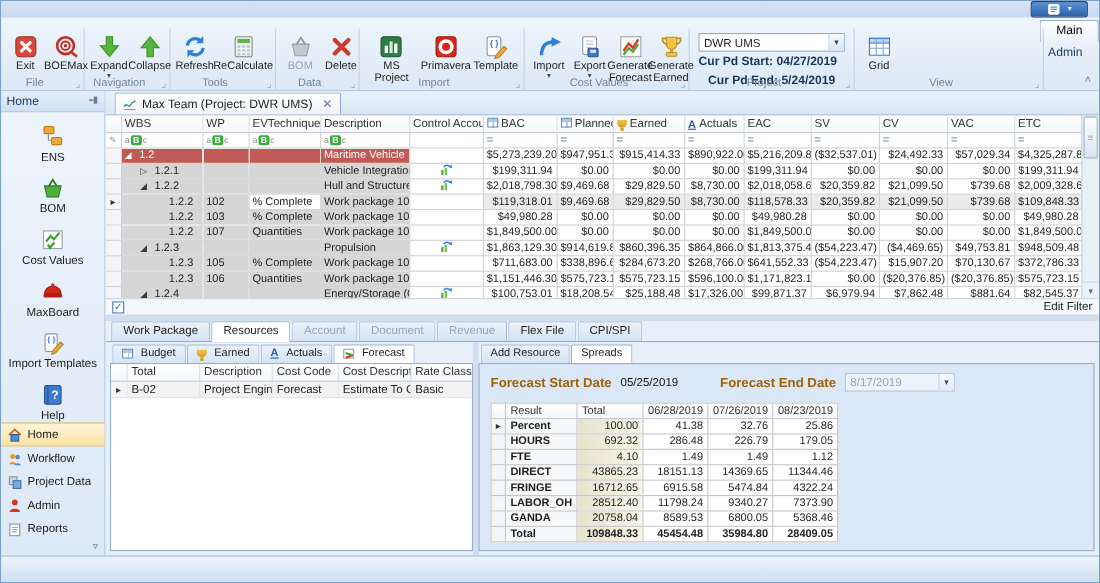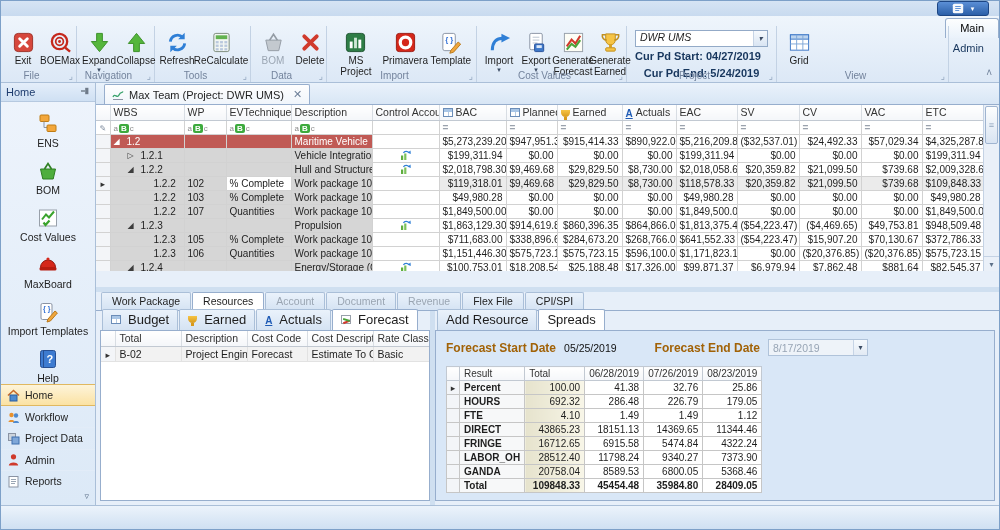--- a/index.html
+++ b/index.html
@@ -20,21 +20,21 @@
   .rbtn .lbl{font-size:10px;line-height:10.5px;margin-top:2px;white-space:pre-line;}
   .rbtn.disabled{cursor:default;}
   .rbtn.disabled .lbl{color:#9aa5b2;}
   .dd{font-size:7px;color:#3c4c64;line-height:6px;}
   .i24{width:23px;height:23px;}
   .i22{width:22px;height:22px;}
   .i16{width:15px;height:15px;}
   .i13{width:13px;height:13px;}
   
   .pgcol{display:flex;flex-direction:column;gap:2px;padding:1px 4px;}
-  .combo{display:flex;align-items:flex-start;background:#fff;border:1px solid #93aac7;height:17px;padding-left:4px;font-size:10.5px;cursor:pointer;font-style:italic;}
+  .combo{display:flex;align-items:flex-end;background:#fff;border:1px solid #93aac7;height:17px;padding-left:4px;font-size:10.5px;cursor:pointer;}
   .combo .arr{margin-left:auto;width:14px;align-self:stretch;display:flex;align-items:center;justify-content:center;border-left:1px solid #c6d4e6;background:linear-gradient(#f5f9fd,#d9e5f3);}
   .arr:before{content:"▾";font-size:8px;color:#3c4c64;}
   .pdate{font-weight:bold;color:#17365d;font-size:11px;line-height:15px;white-space:nowrap;}
   .vrow{display:flex;align-items:center;gap:4px;font-size:10.5px;height:17px;cursor:pointer;padding:0 2px;}
   .vrow.disabled{color:#9aa5b2;cursor:default;}
   #ribchev{position:absolute;right:7px;bottom:4px;color:#6d7f98;font-size:10px;cursor:pointer;}
 
   
   #sidebar{position:absolute;top:82px;left:0;width:95px;bottom:24px;background:linear-gradient(#eef4fc,#dcE9f7);border-right:1px solid #aabfd8;display:flex;flex-direction:column;}
   #sbhead{height:20px;background:linear-gradient(#e4eefa,#cfe0f3);border-bottom:1px solid #b6c9e0;display:flex;align-items:center;padding:0 5px;color:#1e3c6e;}
@@ -108,21 +108,21 @@
 
   
   #bottompanel{position:absolute;top:209px;left:0;right:0;bottom:0;background:#e7eff9;}
   #btabs{display:flex;align-items:flex-end;height:19px;padding-left:5px;border-bottom:1px solid #97aecd;}
   .btab{padding:2px 10px 3px;margin-right:1px;border:1px solid #aabfd8;border-bottom:none;border-radius:2px 2px 0 0;background:linear-gradient(#eaf2fb,#d5e3f3);font-size:10.5px;cursor:pointer;}
   .btab.active{background:#fff;border-color:#97aecd;position:relative;top:1px;padding-bottom:4px;}
   .btab.disabled{color:#9aa5b2;cursor:default;}
   #bbody{position:absolute;top:19px;left:0;right:0;bottom:0;display:flex;}
   #leftpane{width:330px;margin-left:4px;display:flex;flex-direction:column;}
   #subtabs,#rtabs2{display:flex;align-items:flex-end;height:19px;padding-left:2px;}
-  .stab{display:flex;align-items:center;gap:4px;padding:2px 8px 3px;margin-right:1px;border:1px solid #aabfd8;border-bottom:none;border-radius:2px 2px 0 0;background:linear-gradient(#eaf2fb,#d5e3f3);font-size:13px;cursor:pointer;}
+  .stab{display:flex;align-items:center;gap:4px;padding:2px 8px 3px;margin-right:1px;border:1px solid #aabfd8;border-bottom:none;border-radius:2px 2px 0 0;background:linear-gradient(#eaf2fb,#d5e3f3);font-size:10px;cursor:pointer;}
   .stab.active{background:#fff;border-color:#97aecd;}
   #restablewrap{flex:1;background:#fff;border:1px solid #97aecd;margin-bottom:4px;overflow:hidden;}
   #restable{border-collapse:collapse;table-layout:fixed;width:100%;}
   #restable th{height:15px;font-weight:normal;font-size:10.5px;text-align:left;padding:0 4px;background:linear-gradient(#ffffff,#f4f6f9);border-right:1px solid #d8dde3;border-bottom:1px solid #c2c9d2;color:#333;white-space:nowrap;overflow:hidden;cursor:pointer;}
   #restable td{height:15px;font-size:10.5px;padding:0 4px;border-right:1px solid #e2e2e2;border-bottom:1px solid #e2e2e2;white-space:nowrap;overflow:hidden;background:#f2f2f2;}
   #restable td.c-rh{width:14px;background:#f3f5f8;text-align:center;padding:0;}
   #restable tr.focused td.c-rh:before{content:"▸";font-size:9px;color:#333;}
   #vsplit{width:5px;background:#cfdff0;cursor:col-resize;}
   #rightpane{flex:1;display:flex;flex-direction:column;margin-right:4px;}
   #spreadsbody{flex:1;background:#d9e7f7;border:1px solid #97aecd;margin-bottom:4px;padding:8px 10px;overflow:hidden;}
@@ -734,20 +734,24 @@
               <td class="num">$82,545.37</td>
             </tr>
           </tbody>
       </table>
     </div>
     <div id="gscroll">
       <div id="gthumb"></div>
       <div id="gdown"></div>
     </div>
 
+    <div id="gfooter">
+      <div id="selchk"></div>
+      <span id="editfilter">Edit Filter</span>
+    </div>
 
     <div id="hsplit"></div>
 
     <div id="bottompanel">
       <div id="btabs">
 
       <div class="btab">Work Package</div>
           <div class="btab active">Resources</div>
           <div class="btab disabled">Account</div>
           <div class="btab disabled">Document</div>

